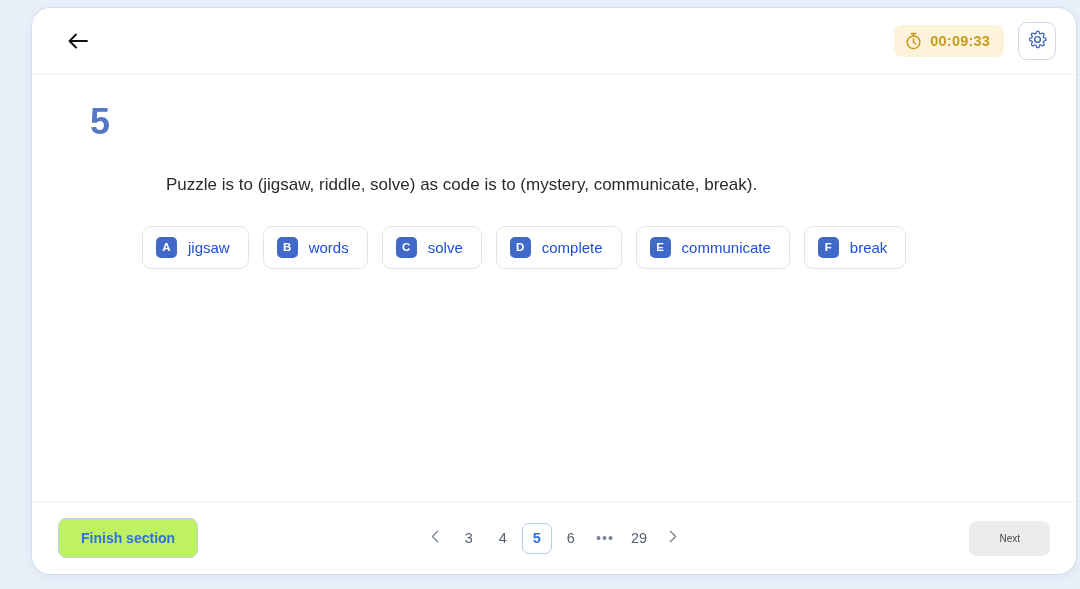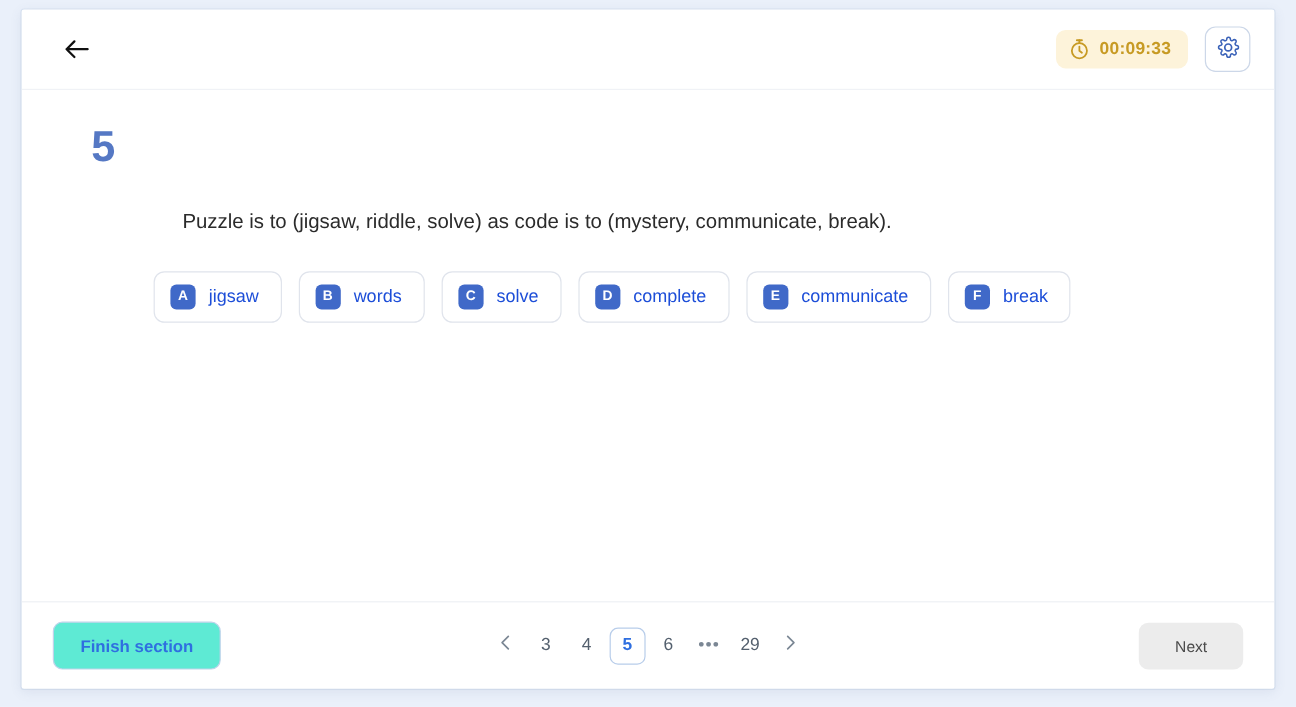--- a/index.html
+++ b/index.html
@@ -18,26 +18,26 @@
 
   .page-bg {
     position: absolute;
     inset: 0;
     background: #eaf0fa;
   }
 
   
   .card {
     position: absolute;
-    left: 18px;
+    left: 32px;
     top: 8px;
     width: 1044px;
     height: 566px;
     background: #ffffff;
-    border-radius: 2px;
+    border-radius: 18px;
     box-shadow: 0 2px 10px rgba(80,100,140,0.10), 0 0 0 1px rgba(200,212,232,0.45);
     display: flex;
     flex-direction: column;
     overflow: hidden;
   }
 
   
   .header {
     height: 67px;
     flex: 0 0 67px;
@@ -173,21 +173,21 @@
     flex: 0 0 73px;
     border-top: 1px solid #eef0f4;
     display: flex;
     align-items: center;
     padding: 0 26px;
   }
 
   .finish-btn {
     border: 1px solid #bed3ea;
     border-radius: 8px;
-    background: #5eead4;
+    background: #bef264;
     color: #2f6fe0;
     font-size: 14px;
     font-weight: bold;
     padding: 11px 22px;
     cursor: pointer;
     font-family: "Liberation Sans", sans-serif;
   }
 
   .pager {
     position: absolute;
@@ -227,21 +227,21 @@
     height: 31px;
   }
 
   .footer-right { margin-left: auto; }
 
   .next-btn {
     background: #ececec;
     border: none;
     border-radius: 8px;
     color: #4a4a4a;
-    font-size: 13px;
+    font-size: 10px;
     padding: 12px 30px;
     cursor: pointer;
     font-family: "Liberation Sans", sans-serif;
   }
 </style>
 </head>
 <body>
 
 <div class="page-bg"></div>
 

